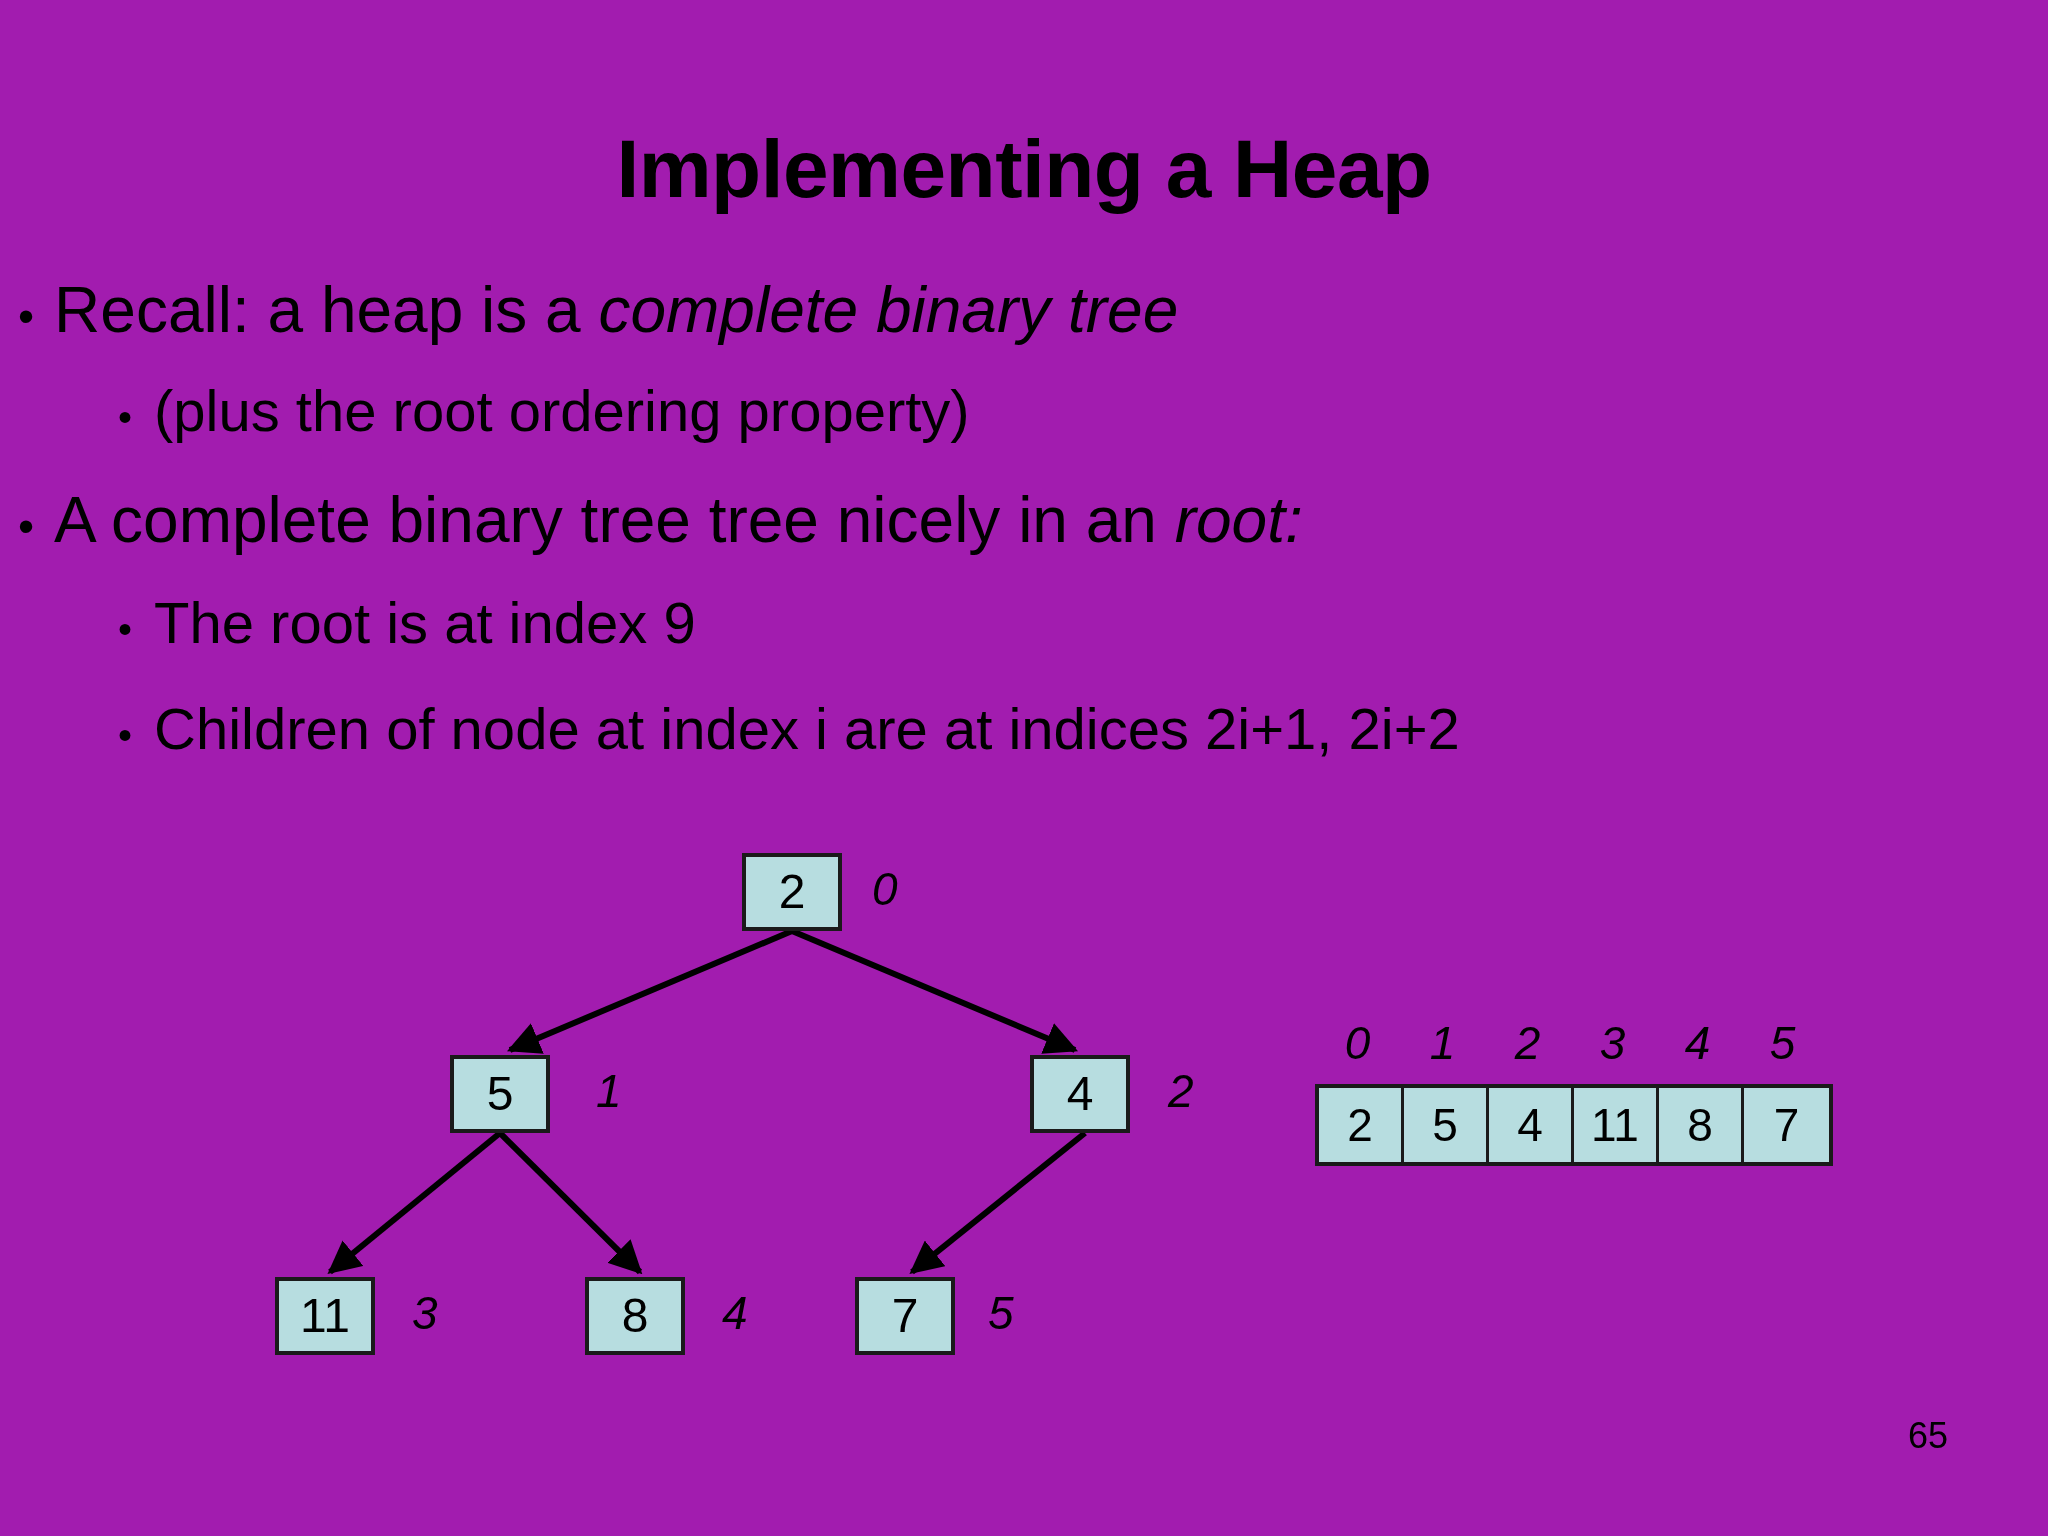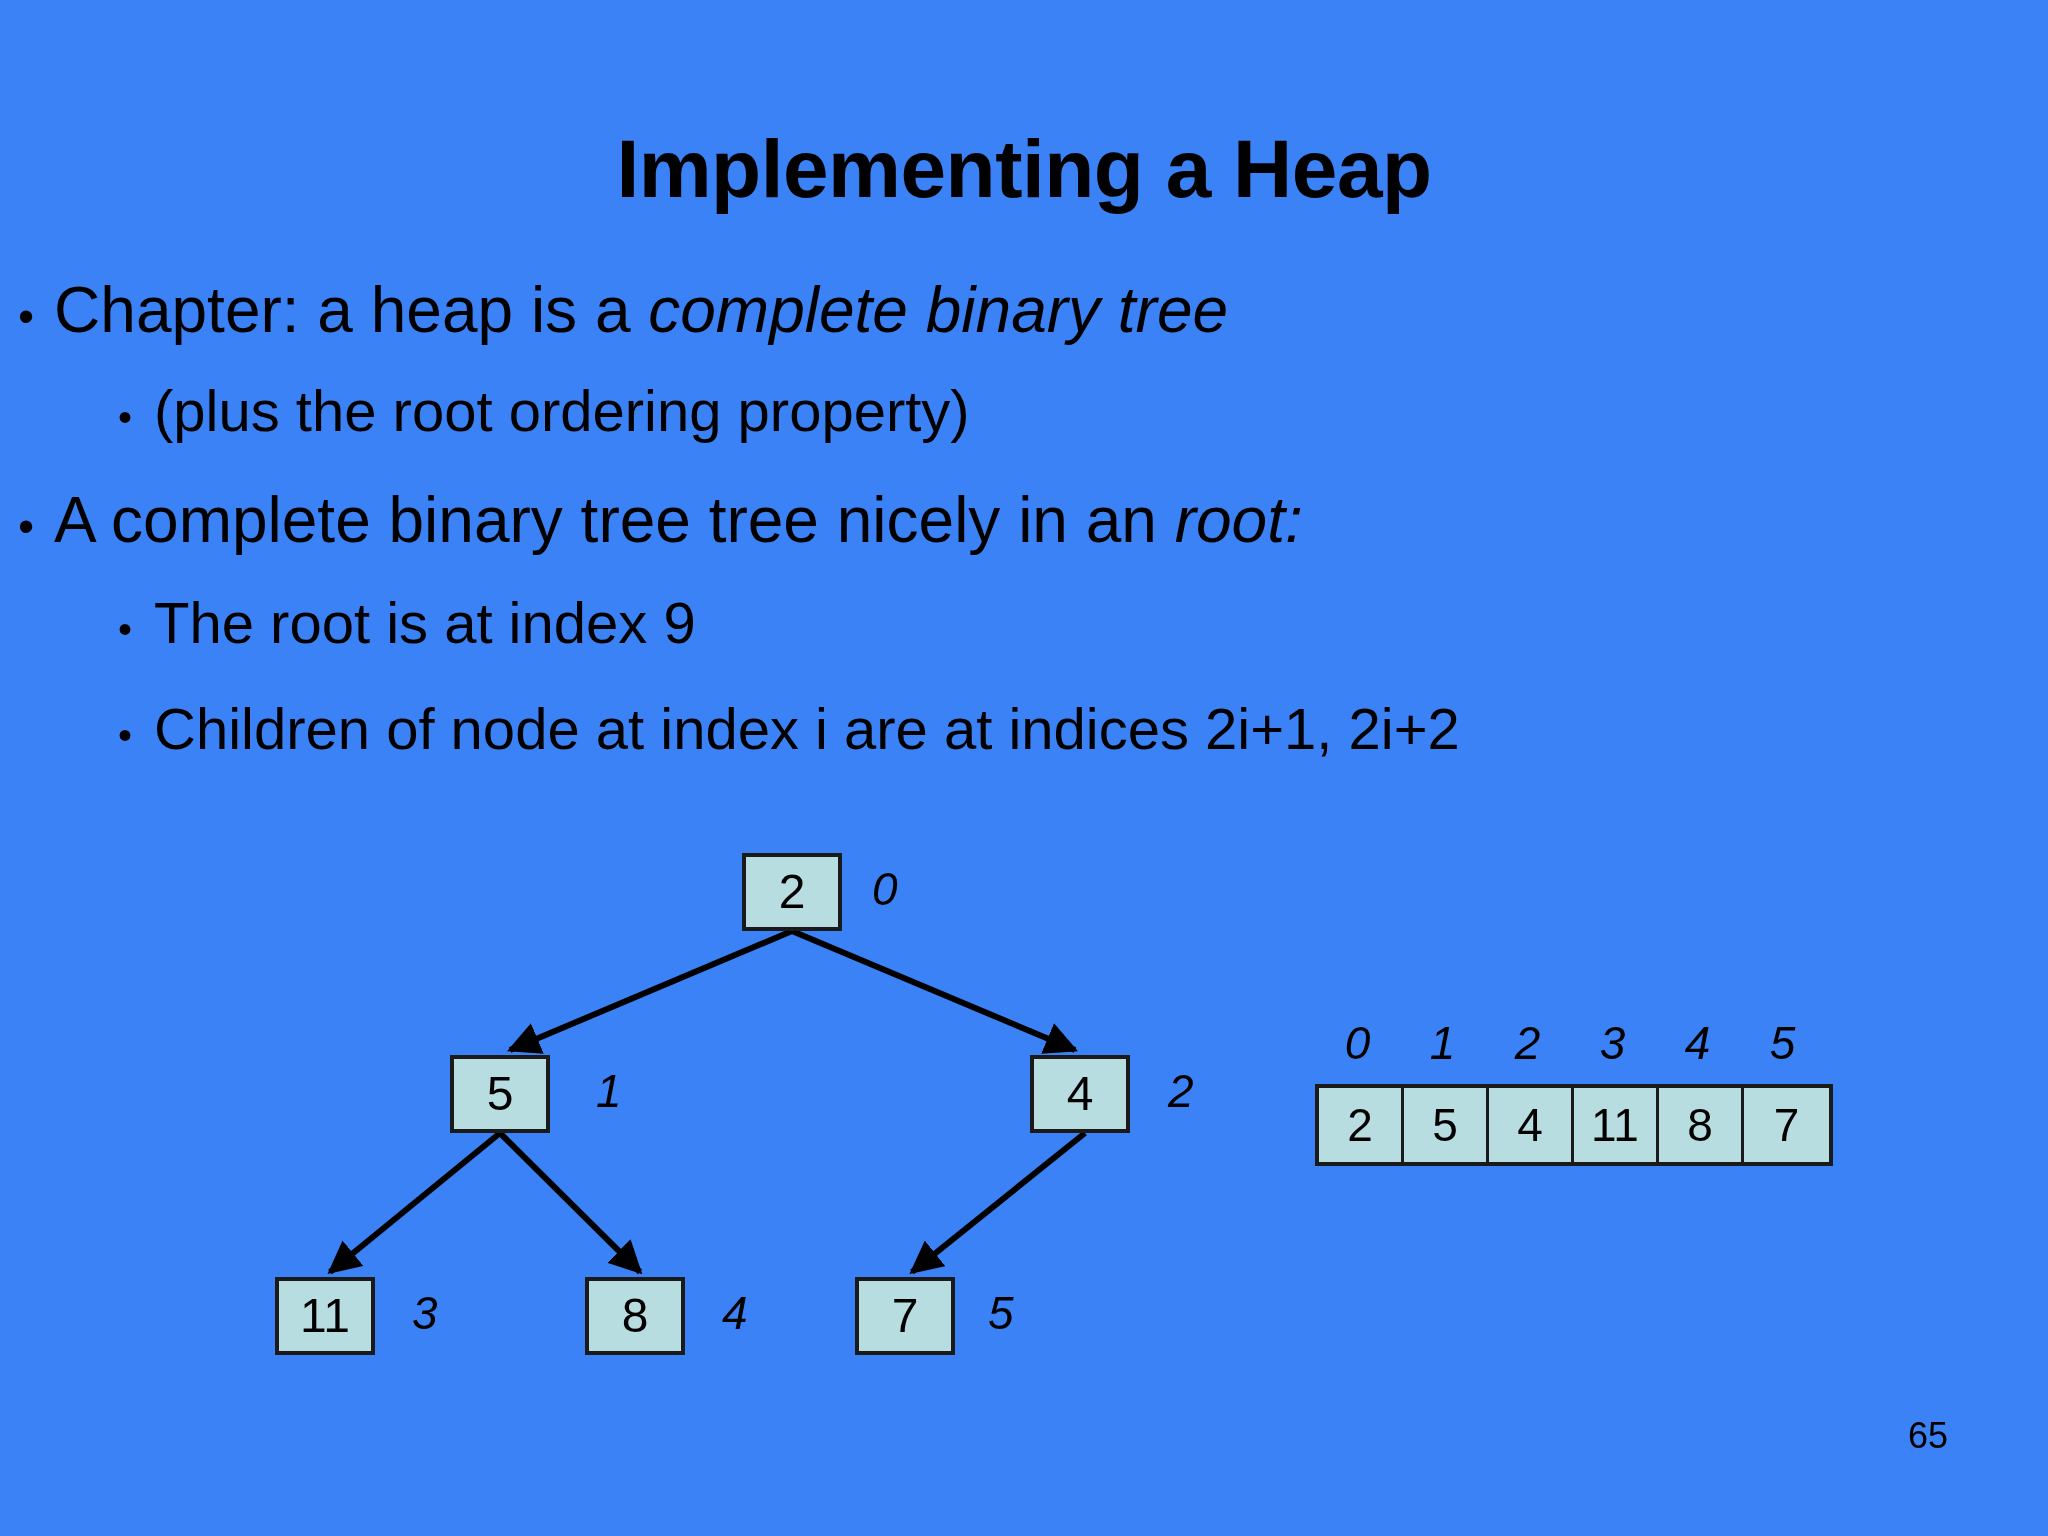--- a/index.html
+++ b/index.html
@@ -8,21 +8,21 @@
     background: #ffffff;
   }
   body {
     font-family: "Liberation Sans", sans-serif;
     color: #000000;
   }
   #slide {
     position: relative;
     width: 2048px;
     height: 1536px;
-    background: #3b82f6;
+    background: #a21caf;
     overflow: hidden;
   }
 
   
   #slide-title {
     position: absolute;
     top: 128px;
     left: 0;
     width: 2048px;
     text-align: center;
@@ -164,21 +164,21 @@
 </style>
 </head>
 <body>
 
 <div id="slide">
 
   <div id="slide-title">Implementing a Heap</div>
 
   <div class="bullet-row bullet-l1" id="bullet-0">
     <span class="bullet-mark">•</span>
-    <span class="bullet-text"><span>Chapter: a heap is a </span><span class="em-underline">complete binary tree</span></span>
+    <span class="bullet-text"><span>Recall: a heap is a </span><span class="em-underline">complete binary tree</span></span>
   </div>
 
   <div class="bullet-row bullet-l2" id="bullet-1">
     <span class="bullet-mark">•</span>
     <span class="bullet-text">(plus the root ordering property)</span>
   </div>
 
   <div class="bullet-row bullet-l1" id="bullet-2">
     <span class="bullet-mark">•</span>
     <span class="bullet-text"><span>A complete binary tree tree nicely in an </span><span class="em-underline">root:</span></span>

